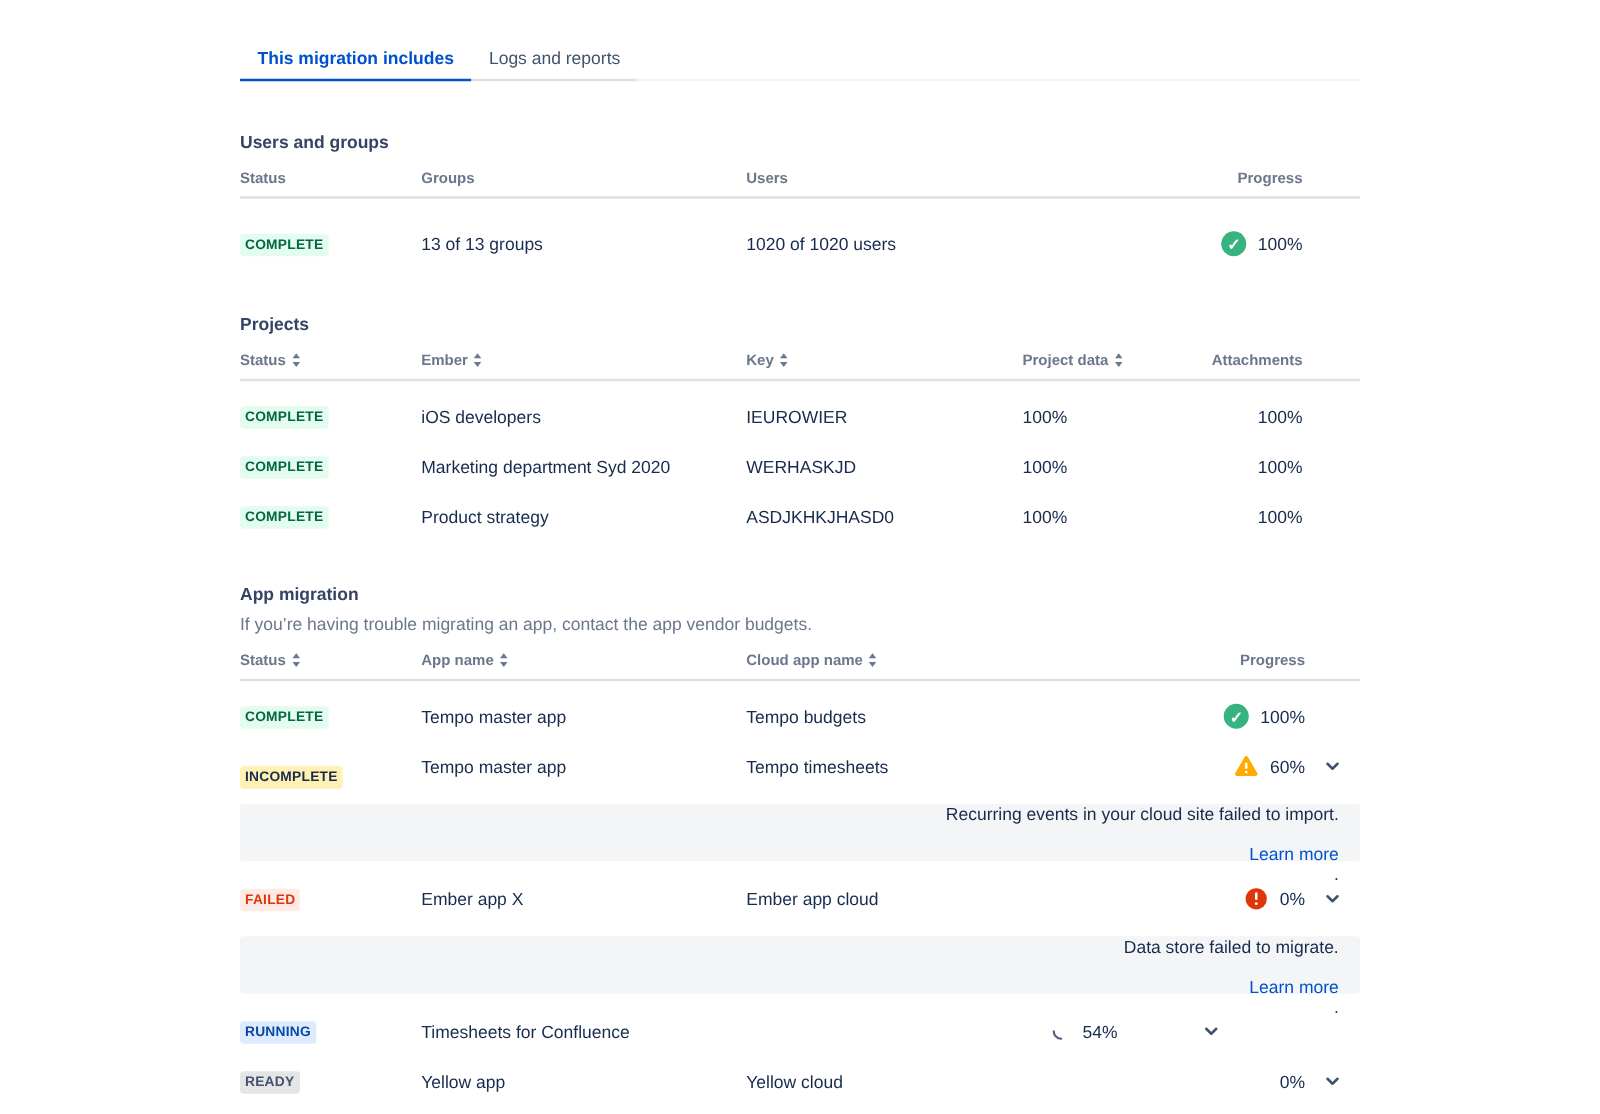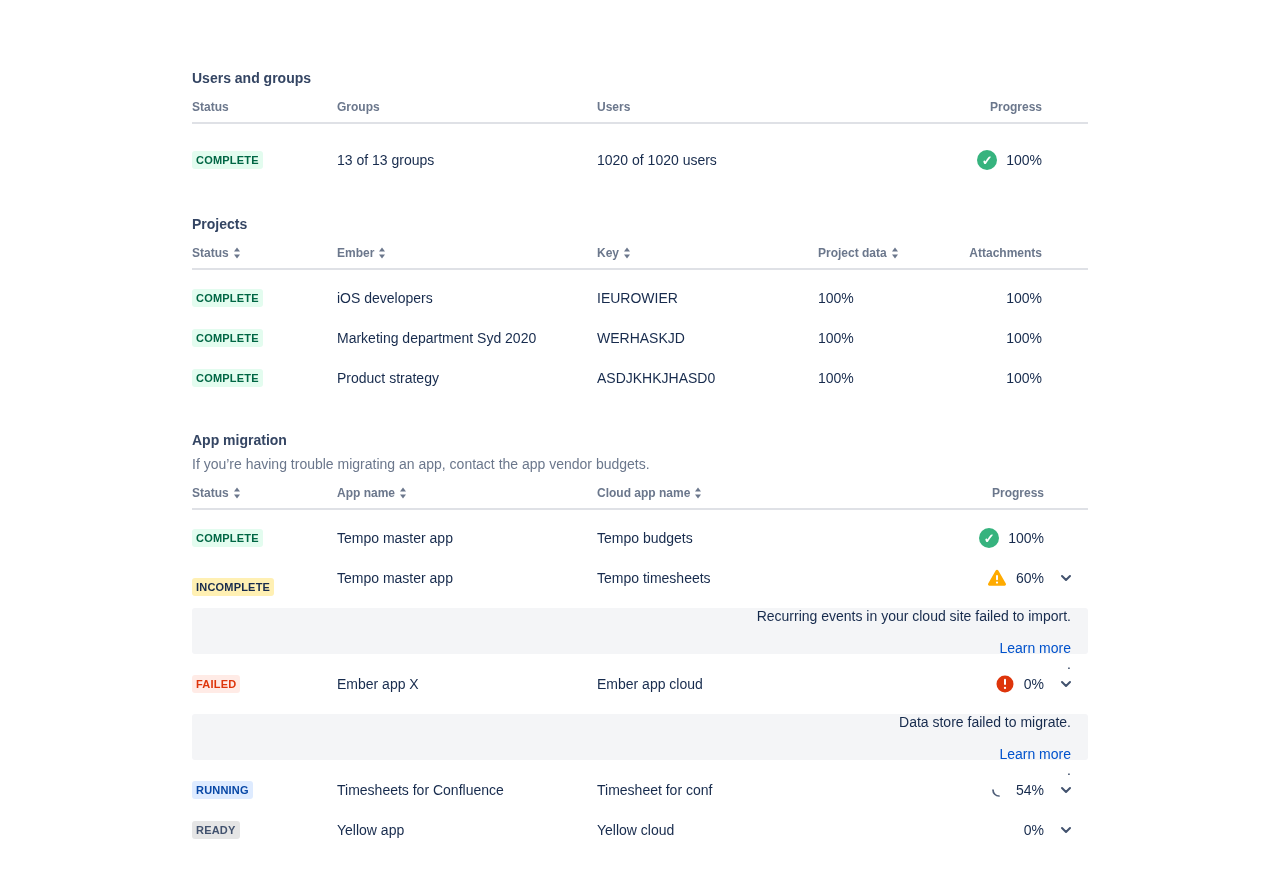--- a/index.html
+++ b/index.html
@@ -74,20 +74,25 @@
     margin:10px 0; height:46px; background:#F4F5F7; border-radius:3px;
     display:flex; align-items:flex-end; padding:0 17px; font-size:14px;flex-direction:column;
   }
   .link { color:#0052CC; text-decoration:none; cursor:pointer; }
 </style>
 </head>
 <body>
 
 <div class="container">
 
+  <div class="tabs">
+    <div class="tab active">This migration includes</div>
+    <div class="tab inactive">Logs and reports</div>
+    <div class="tab-filler"></div>
+  </div>
 
   <section class="section">
     <h2 class="section-title">Users and groups</h2>
     <div class="thead ug-grid">
       <div class="th">
           <span>Status</span>
         </div>
       <div class="th">
           <span>Groups</span>
         </div>
@@ -261,21 +266,20 @@
         </div>
       </div>
 
       <div class="message-row">
         <span>Data store failed to migrate.</span>&nbsp;<a class="link">Learn more</a><span>.</span>
       </div>
 
       <div class="row apps-grid">
         <div class="cell"><span class="badge badge-running">RUNNING</span></div>
         <div class="cell">Timesheets for Confluence</div>
-        <div class="cell">Timesheet for conf</div>
         <div class="cell progress-cell">
           <svg width="16" height="16" viewBox="0 0 16 16">
               <path d="M2 8a6 6 0 0 0 6 6" fill="none" stroke="#505F79" stroke-width="1.7" stroke-linecap="round"></path>
             </svg>
           <span>54%</span>
         </div>
         <div class="chev-cell">
           <button class="chev-btn">
             <svg width="16" height="16" viewBox="0 0 16 16">
                 <path d="M4 6l4 4 4-4" fill="none" stroke="#42526E" stroke-width="2" stroke-linecap="round" stroke-linejoin="round"></path>

